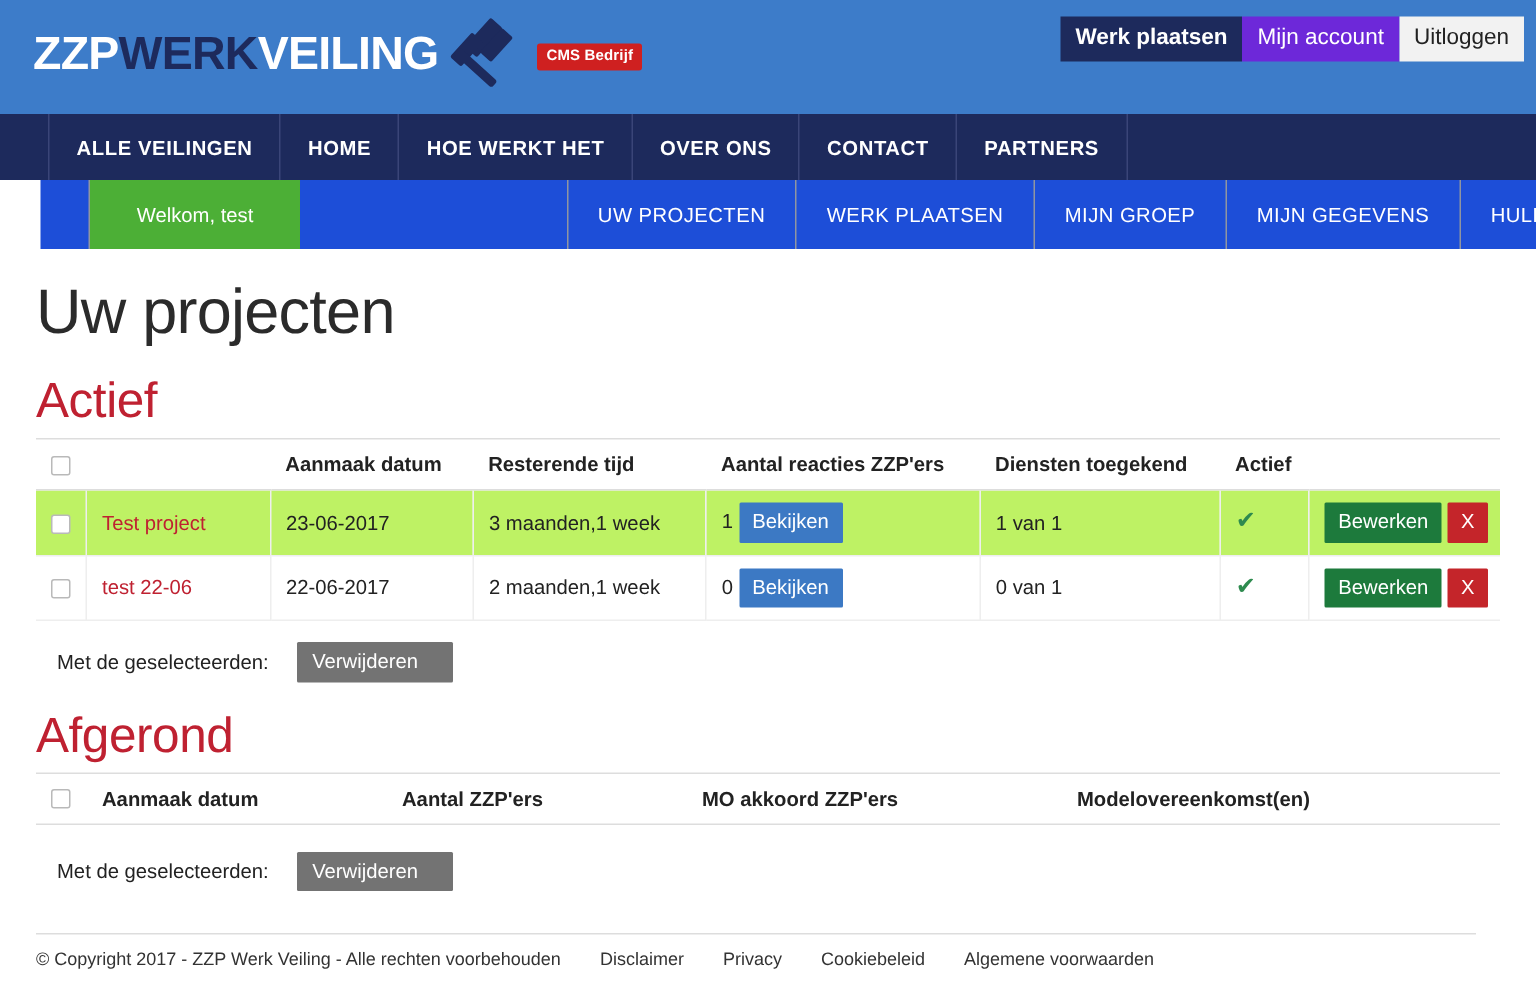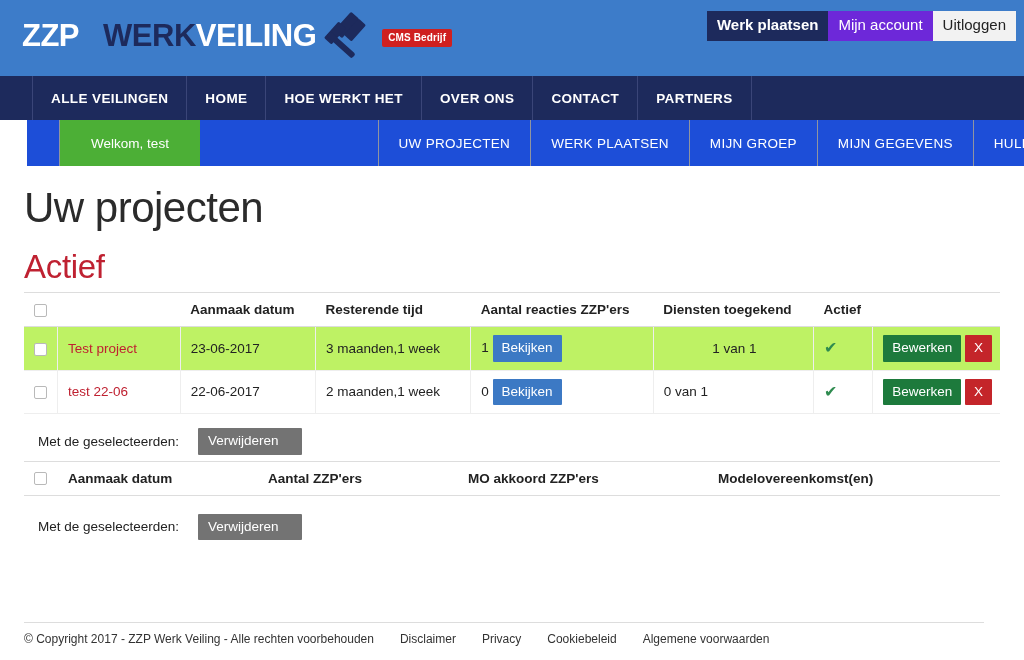--- a/index.html
+++ b/index.html
@@ -26,21 +26,21 @@
   }
   .logo-text {
     font-size: 31px;
     font-weight: bold;
     letter-spacing: -0.5px;
     line-height: 1;
     white-space: nowrap;
     font-family: "Liberation Sans", sans-serif;
   }
   .logo-text .w1 { color: #ffffff; }
-  .logo-text .w2 { color: #1d2a5c; margin-left: 24px; }
+  .logo-text .w2 { color: #1d2a5c; }
   .logo-text .w3 { color: #ffffff; }
   .gavel {
     position: relative;
     width: 58px; height: 54px;
     margin-left: 6px;
   }
   .cms-badge {
     background: #cf2020;
     color: #ffffff;
     font-size: 10px;
@@ -191,21 +191,21 @@
     display: inline-block;
     vertical-align: middle;
   }
 
   a.proj-link {
     color: #bf2131;
     text-decoration: none;
     font-size: 13.5px;
   }
 
-  .val-green { color: #2e8b4f; text-align: center; }
+  .val-green { color: #2e8b4f; }
   .val-red   { color: #a8203a; }
 
   .btn {
     display: inline-block;
     border: none;
     color: #ffffff;
     font-size: 13.5px;
     line-height: 1;
     padding: 6px 9px 7px 9px;
     text-decoration: none;
@@ -380,20 +380,21 @@
         </td>
       </tr>
     </tbody>
   </table>
 
   <div class="bulk">
     <span>Met de geselecteerden:</span>
     <a class="btn btn-del" href="#">Verwijderen</a>
   </div>
 
+  <h2 class="section-title">Afgerond</h2>
   <hr class="section-rule">
 
   <table class="grid">
     <thead>
       <tr>
         <th class="cbcol">
           <span class="cb"></span>
         </th>
         <th style="width:200px">Aanmaak datum</th>
         <th style="width:200px">Aantal ZZP'ers</th>

